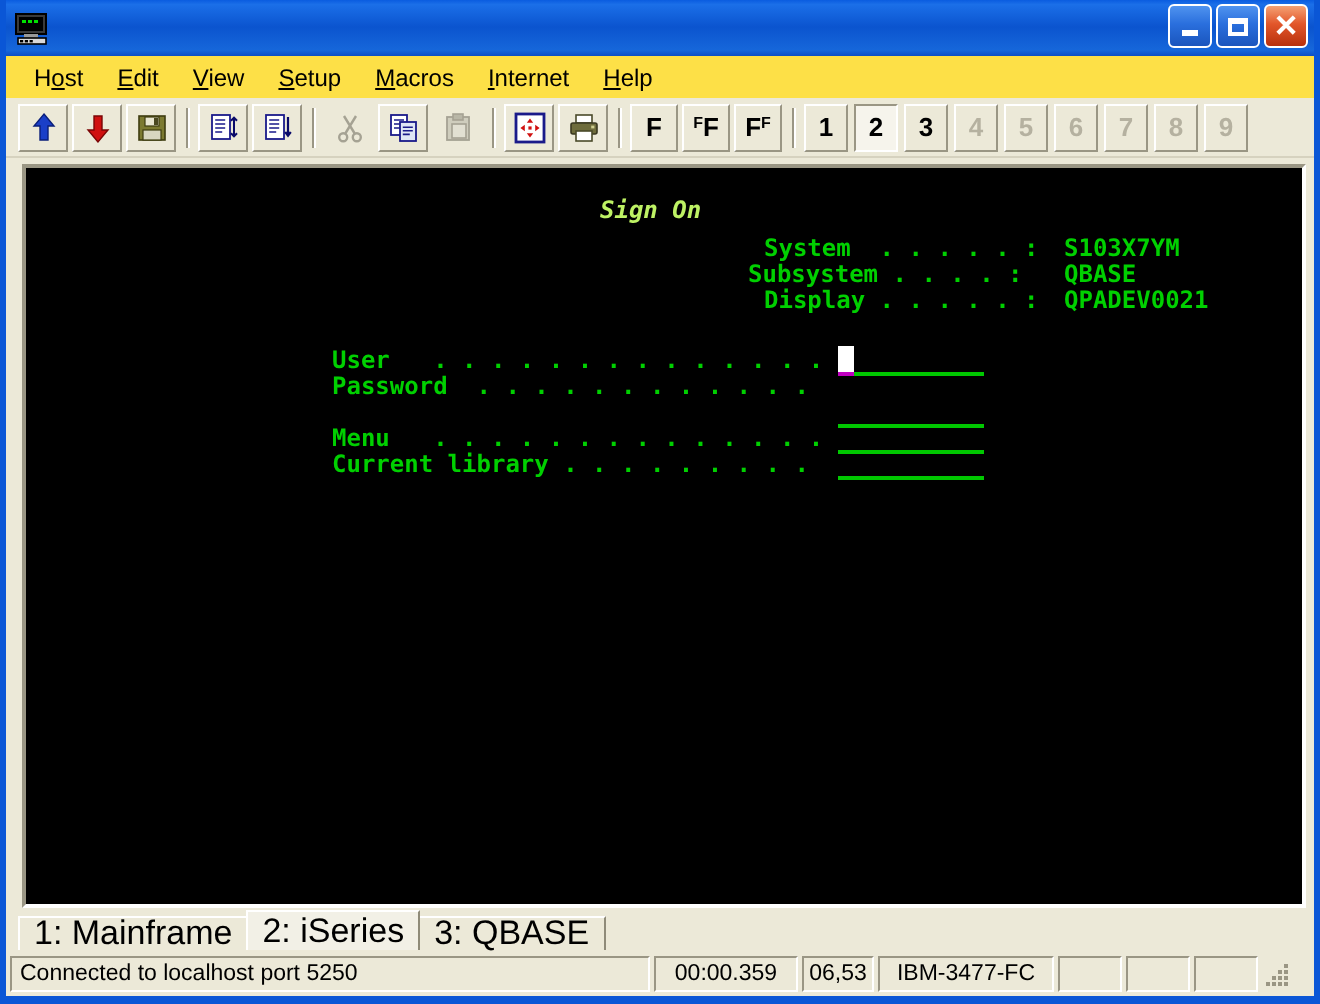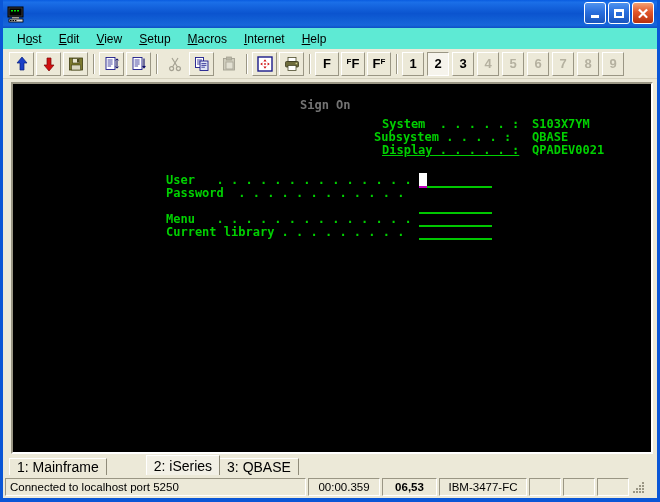--- a/index.html
+++ b/index.html
@@ -84,21 +84,21 @@
     color: #fff;
     font-size: 15px;
     font-weight: bold;
     line-height: 1;
     font-family: "Liberation Sans", sans-serif;
   }
 
   
   .menubar {
     height: 21px;
-    background: #5eead4;
+    background: #fde047;
     display: flex;
     align-items: center;
     padding-left: 6px;
     box-sizing: border-box;
     font-size: 12px;
     color: #000;
   }
   .menu-item {
     padding: 2px 9px 2px 8px;
     white-space: nowrap;
@@ -206,21 +206,21 @@
   .trow {
     position: absolute;
     white-space: pre;
     font-family: "DejaVu Sans Mono", "Liberation Mono", monospace;
     font-size: 12px;
     font-weight: bold;
     letter-spacing: 0px;
     line-height: 13px;
   }
   .green { color: #00d000; }
-  .white { color: #737373; }
+  .white { color: #bef264; font-style: italic; }
   .fieldline {
     position: absolute;
     height: 2px;
     background: #00c800;
   }
   .cursor-block {
     position: absolute;
     width: 8px;
     height: 13px;
     background: #ffffff;
@@ -238,38 +238,37 @@
     left: 6px;
     top: 455px;
     height: 20px;
     display: flex;
     align-items: flex-end;
   }
   .tab {
     height: 17px;
     padding: 0 7px;
     margin-right: -1px;
-    font-size: 14px;
+    font-size: 17px;
     color: #000;
     background: #ece9d8;
     border: 1px solid;
     border-color: #ffffff #8f8b79 #8f8b79 #ffffff;
     border-bottom: none;
     display: flex;
     align-items: center;
     box-sizing: border-box;
     white-space: nowrap;
   }
   .tab.active {
     height: 20px;
     background: #f2f0e6;
     border-color: #ffffff #8f8b79 #8f8b79 #ffffff;
     font-weight: normal;
     z-index: 3;
-    margin-left: 40px;
   }
 
   
   .statusbar {
     position: absolute;
     left: 0;
     bottom: 0;
     width: 100%;
     height: 22px;
     background: #ece9d8;
@@ -499,21 +498,21 @@
     <div class="term-screen">
 
       <div class="trow white" style="left:286px; top:14px;">Sign On</div>
 
       <div class="trow green" style="left:368px; top:33px;">System  . . . . . :</div>
       <div class="trow green" style="left:518px; top:33px;">S103X7YM</div>
 
       <div class="trow green" style="left:360px; top:46px;">Subsystem . . . . :</div>
       <div class="trow green" style="left:518px; top:46px;">QBASE</div>
 
-      <div class="trow green" style="left:368px; top:59px;text-decoration:underline;">Display . . . . . :</div>
+      <div class="trow green" style="left:368px; top:59px;">Display . . . . . :</div>
       <div class="trow green" style="left:518px; top:59px;">QPADEV0021</div>
 
       <div class="trow green" style="left:152px; top:89px;">User   . . . . . . . . . . . . . .</div>
       <div class="cursor-block" style="left:405px; top:88px;"></div>
       <div class="cursor-underline" style="left:405px; top:101px;"></div>
       <div class="fieldline" style="left:413px; top:101px; width:65px;"></div>
 
       <div class="trow green" style="left:152px; top:102px;">Password  . . . . . . . . . . . .</div>
 
       <div class="fieldline" style="left:405px; top:127px; width:73px;"></div>
@@ -535,21 +534,21 @@
       <span>2: iSeries</span>
     </div>
     <div class="tab">
       <span>3: QBASE</span>
     </div>
   </div>
 
   <div class="statusbar">
     <div class="status-main">Connected to localhost port 5250</div>
     <div class="status-cell" style="width:72px;">00:00.359</div>
-    <div class="status-cell" style="width:55px;font-weight:bold;">06,53</div>
+    <div class="status-cell" style="width:36px;">06,53</div>
     <div class="status-cell" style="width:88px;">IBM-3477-FC</div>
     <div class="status-cell" style="width:32px;"></div>
     <div class="status-cell" style="width:32px;"></div>
     <div class="status-cell" style="width:32px;"></div>
     <div class="grip">
       <i style="left:10px;top:2px;"></i>
       <i style="left:7px;top:5px;"></i>
         <i style="left:10px;top:5px;"></i>
       <i style="left:4px;top:8px;"></i>
         <i style="left:7px;top:8px;"></i>

